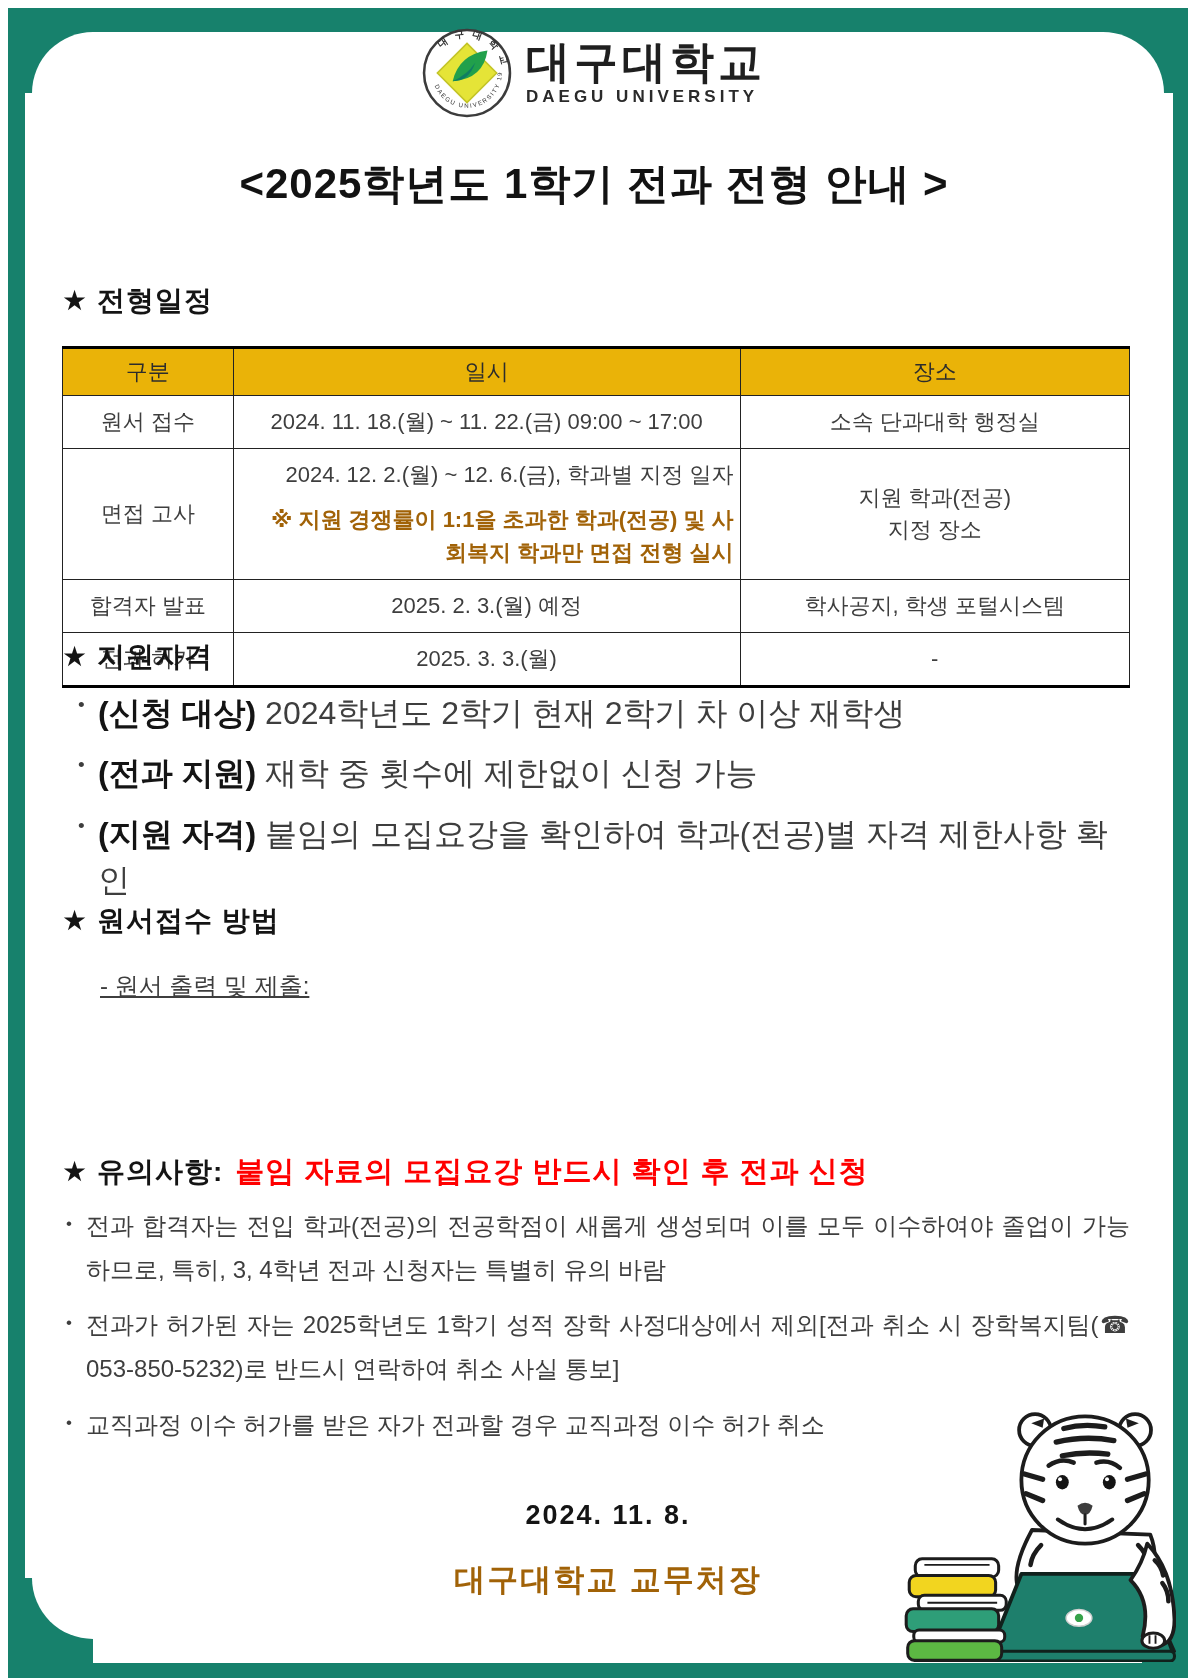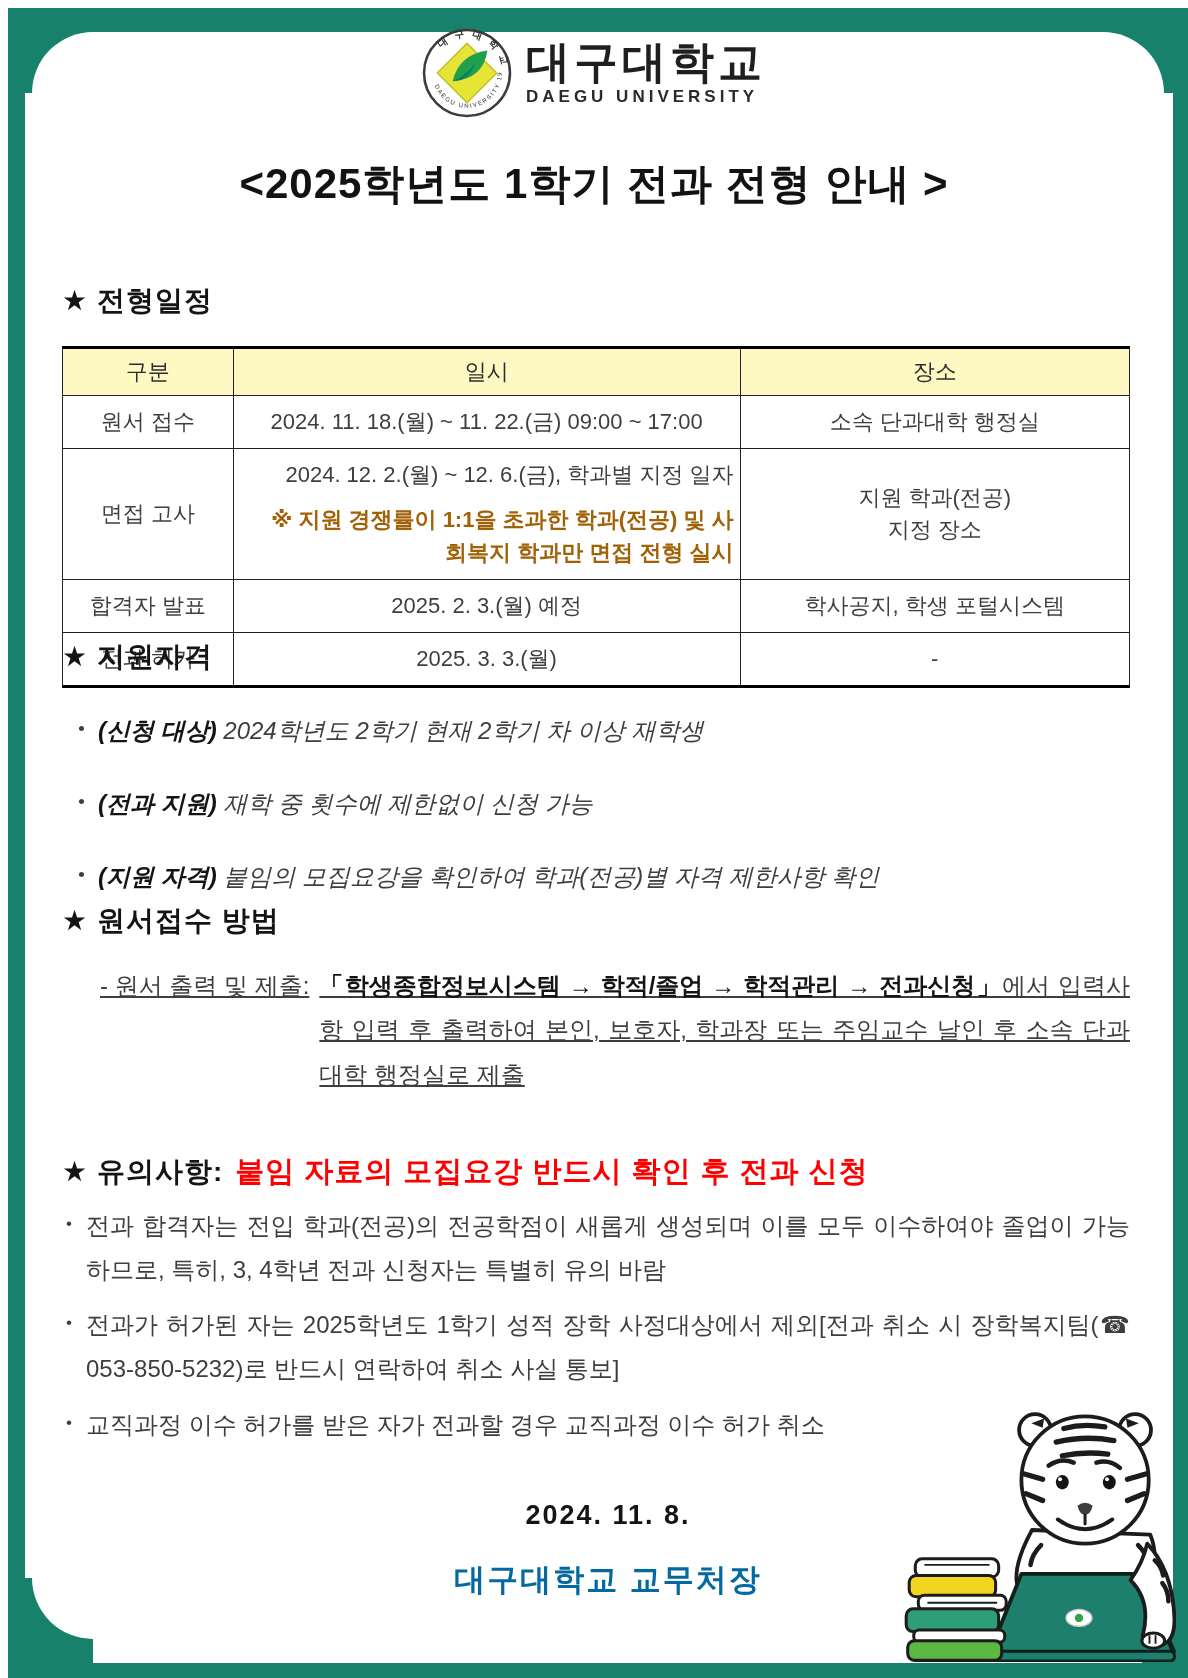--- a/index.html
+++ b/index.html
@@ -39,50 +39,50 @@
   .section{position:absolute;left:62px;right:58px;}
   .sec-h{font-size:28px;font-weight:bold;color:#141414;letter-spacing:1px;}
   #sec-schedule{top:282px;}
   #sec-qualification{top:638px;}
   #sec-application{top:902px;}
   #sec-notice{top:1152px;}
 
   
   table.sched{width:100%;border-collapse:collapse;margin-top:26px;
     border-top:3px solid #000;border-bottom:3px solid #000;font-size:22px;color:#3e3e3e;}
-  table.sched th{background:#fef9c3;border:1.5px solid #222;padding:8px 4px;
+  table.sched th{background:#eab308;border:1.5px solid #222;padding:8px 4px;
     font-weight:normal;color:#2c2c2c;font-size:22px;}
   table.sched td{border:1.5px solid #222;text-align:center;padding:10px 6px;line-height:1.45;}
   .col-cat{width:16%;}
   .col-time{width:47.5%;}
   .col-place{width:36.5%;}
   .note-line{font-weight:bold;color:#a16207;text-align:right;padding-left:40px;text-indent:-26px;margin-top:12px;line-height:1.5;}
   .time-line{text-align:right;}
 
   
-  .bullet{position:relative;padding-left:36px;font-size:24px;color:#3e3e3e;margin-top:38px;line-height:1.45;font-style:italic;}
+  .bullet{position:relative;padding-left:36px;font-size:32px;color:#3e3e3e;margin-top:14px;line-height:1.45;}
   .bullet::before{content:"•";position:absolute;left:16px;top:1px;font-size:19px;color:#3e3e3e;}
   .blabel{font-weight:bold;color:#141414;}
 
   .print-row{display:flex;align-items:flex-start;margin-top:24px;padding-left:38px;font-size:24px;text-decoration:underline;}
   .print-label{white-space:nowrap;margin-right:10px;line-height:1.85;}
   .print-text{flex:1;text-align:justify;line-height:1.85;}
   .print-text b{color:#141414;}
 
   
   .notice-head{display:flex;align-items:baseline;}
   .warn{font-size:29px;font-weight:bold;color:#FF0000;margin-left:12px;letter-spacing:1px;}
   .nb{position:relative;padding-left:24px;font-size:24px;line-height:1.82;text-align:justify;margin-top:12px;color:#3e3e3e;}
   .nb::before{content:"•";position:absolute;left:4px;top:5px;font-size:17px;}
   .nb:first-of-type{margin-top:26px;}
 
   
   .footer{position:absolute;left:0;right:0;top:1500px;text-align:center;padding-left:28px;}
   .f-date{font-size:27px;font-weight:bold;color:#141414;letter-spacing:2px;}
-  .f-sig{font-size:31px;font-weight:bold;color:#0369a1;margin-top:28px;letter-spacing:2px;}
+  .f-sig{font-size:31px;font-weight:bold;color:#a16207;margin-top:28px;letter-spacing:2px;}
 
   
   .mascot{position:absolute;right:12px;bottom:16px;width:288px;height:267px;}
 </style>
 </head>
 <body>
 
 <div class="page">
 
   <div class="bar bar-top"></div>
@@ -178,21 +178,20 @@
     <div class="bullet">
       <span class="blabel">(지원 자격)</span>
       <span>붙임의 모집요강을 확인하여 학과(전공)별 자격 제한사항 확인</span>
     </div>
   </div>
 
   <div class="section" id="sec-application">
     <div class="sec-h">★ 원서접수 방법</div>
     <div class="print-row">
       <span class="print-label">- 원서 출력 및 제출:</span>
-      <p class="print-text" style="margin:0"><b>「학생종합정보시스템 → 학적/졸업 → 학적관리 → 전과신청」</b><span>에서 입력사항 입력 후 출력하여 본인, 보호자, 학과장 또는 주임교수 날인 후 소속 단과대학 행정실로 제출</span></p>
     </div>
   </div>
 
   <div class="section" id="sec-notice">
     <div class="notice-head">
       <span class="sec-h">★ 유의사항:</span>
       <span class="warn">붙임 자료의 모집요강 반드시 확인 후 전과 신청</span>
     </div>
     <div class="nb">전과 합격자는 전입 학과(전공)의 전공학점이 새롭게 생성되며 이를 모두 이수하여야 졸업이 가능하므로, 특히, 3, 4학년 전과 신청자는 특별히 유의 바람</div>
     <div class="nb">전과가 허가된 자는 2025학년도 1학기 성적 장학 사정대상에서 제외[전과 취소 시 장학복지팀(☎ 053-850-5232)로 반드시 연락하여 취소 사실 통보]</div>

